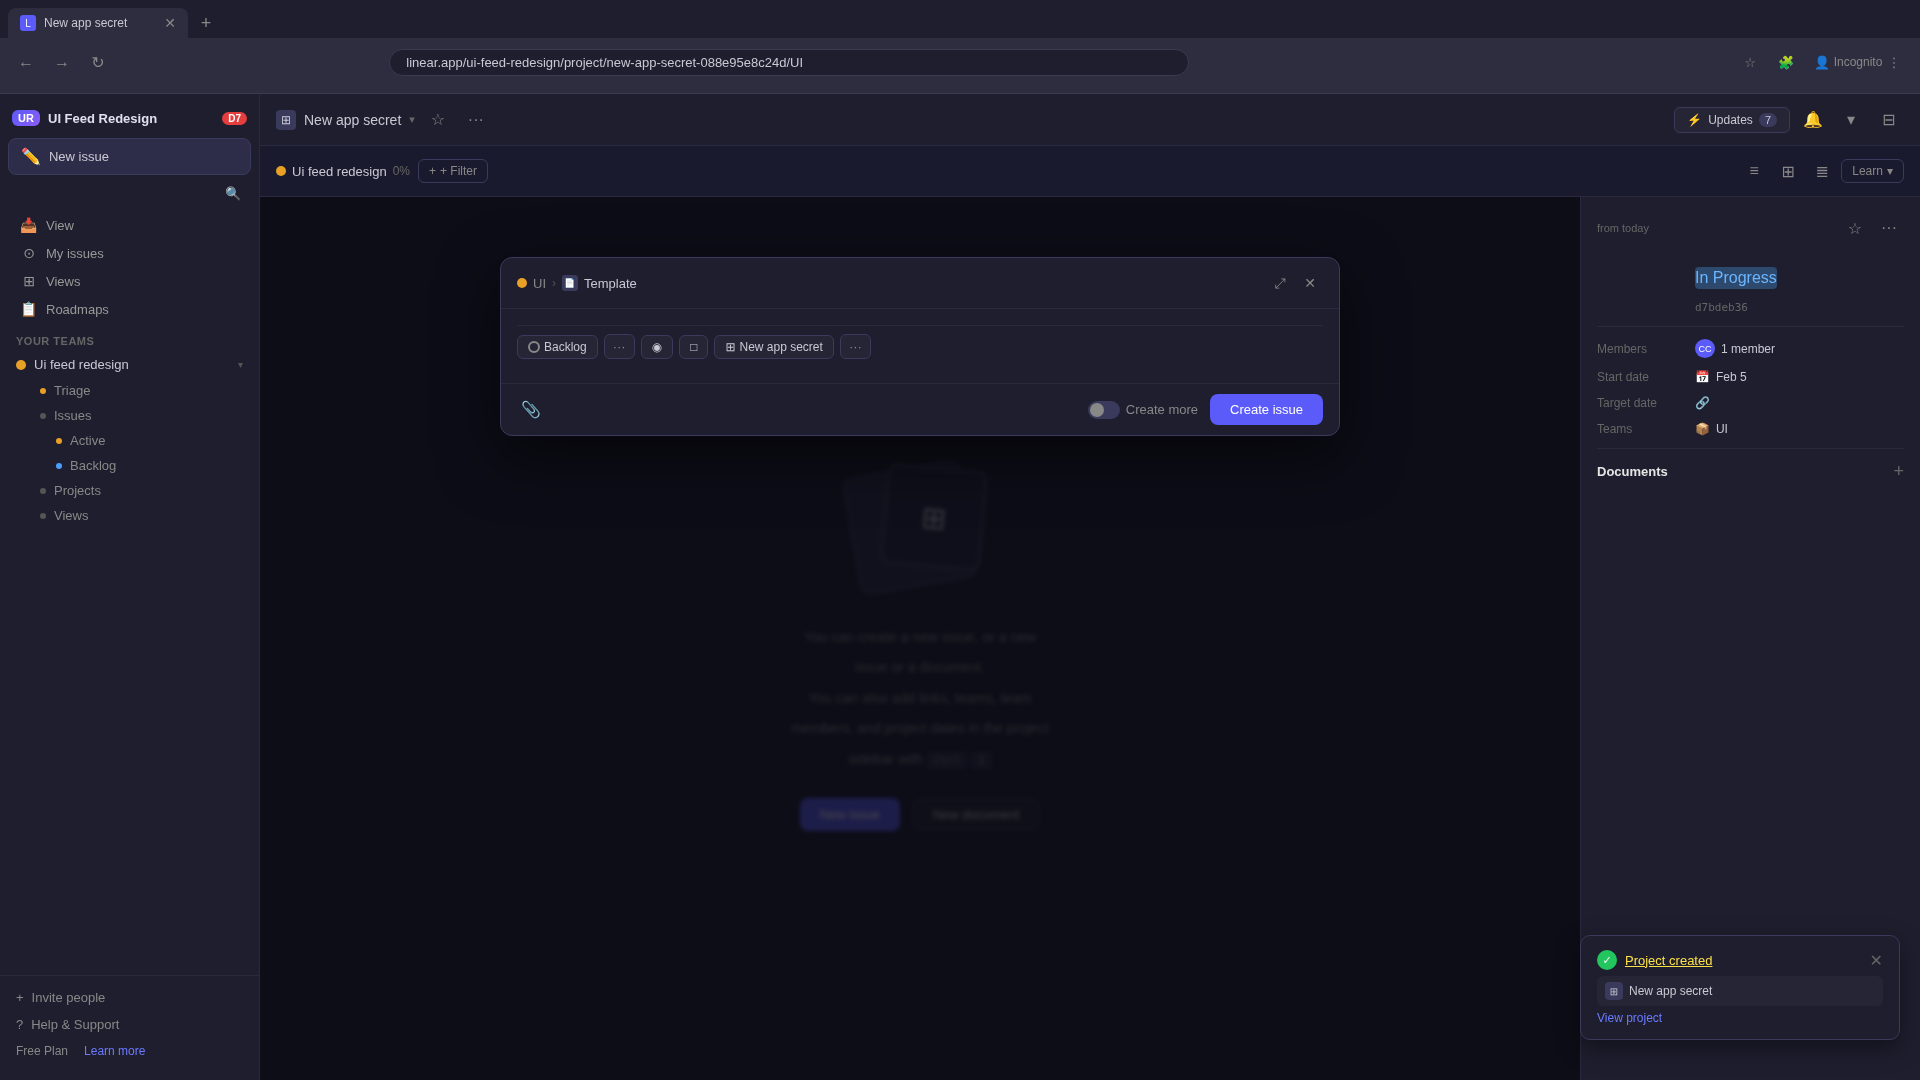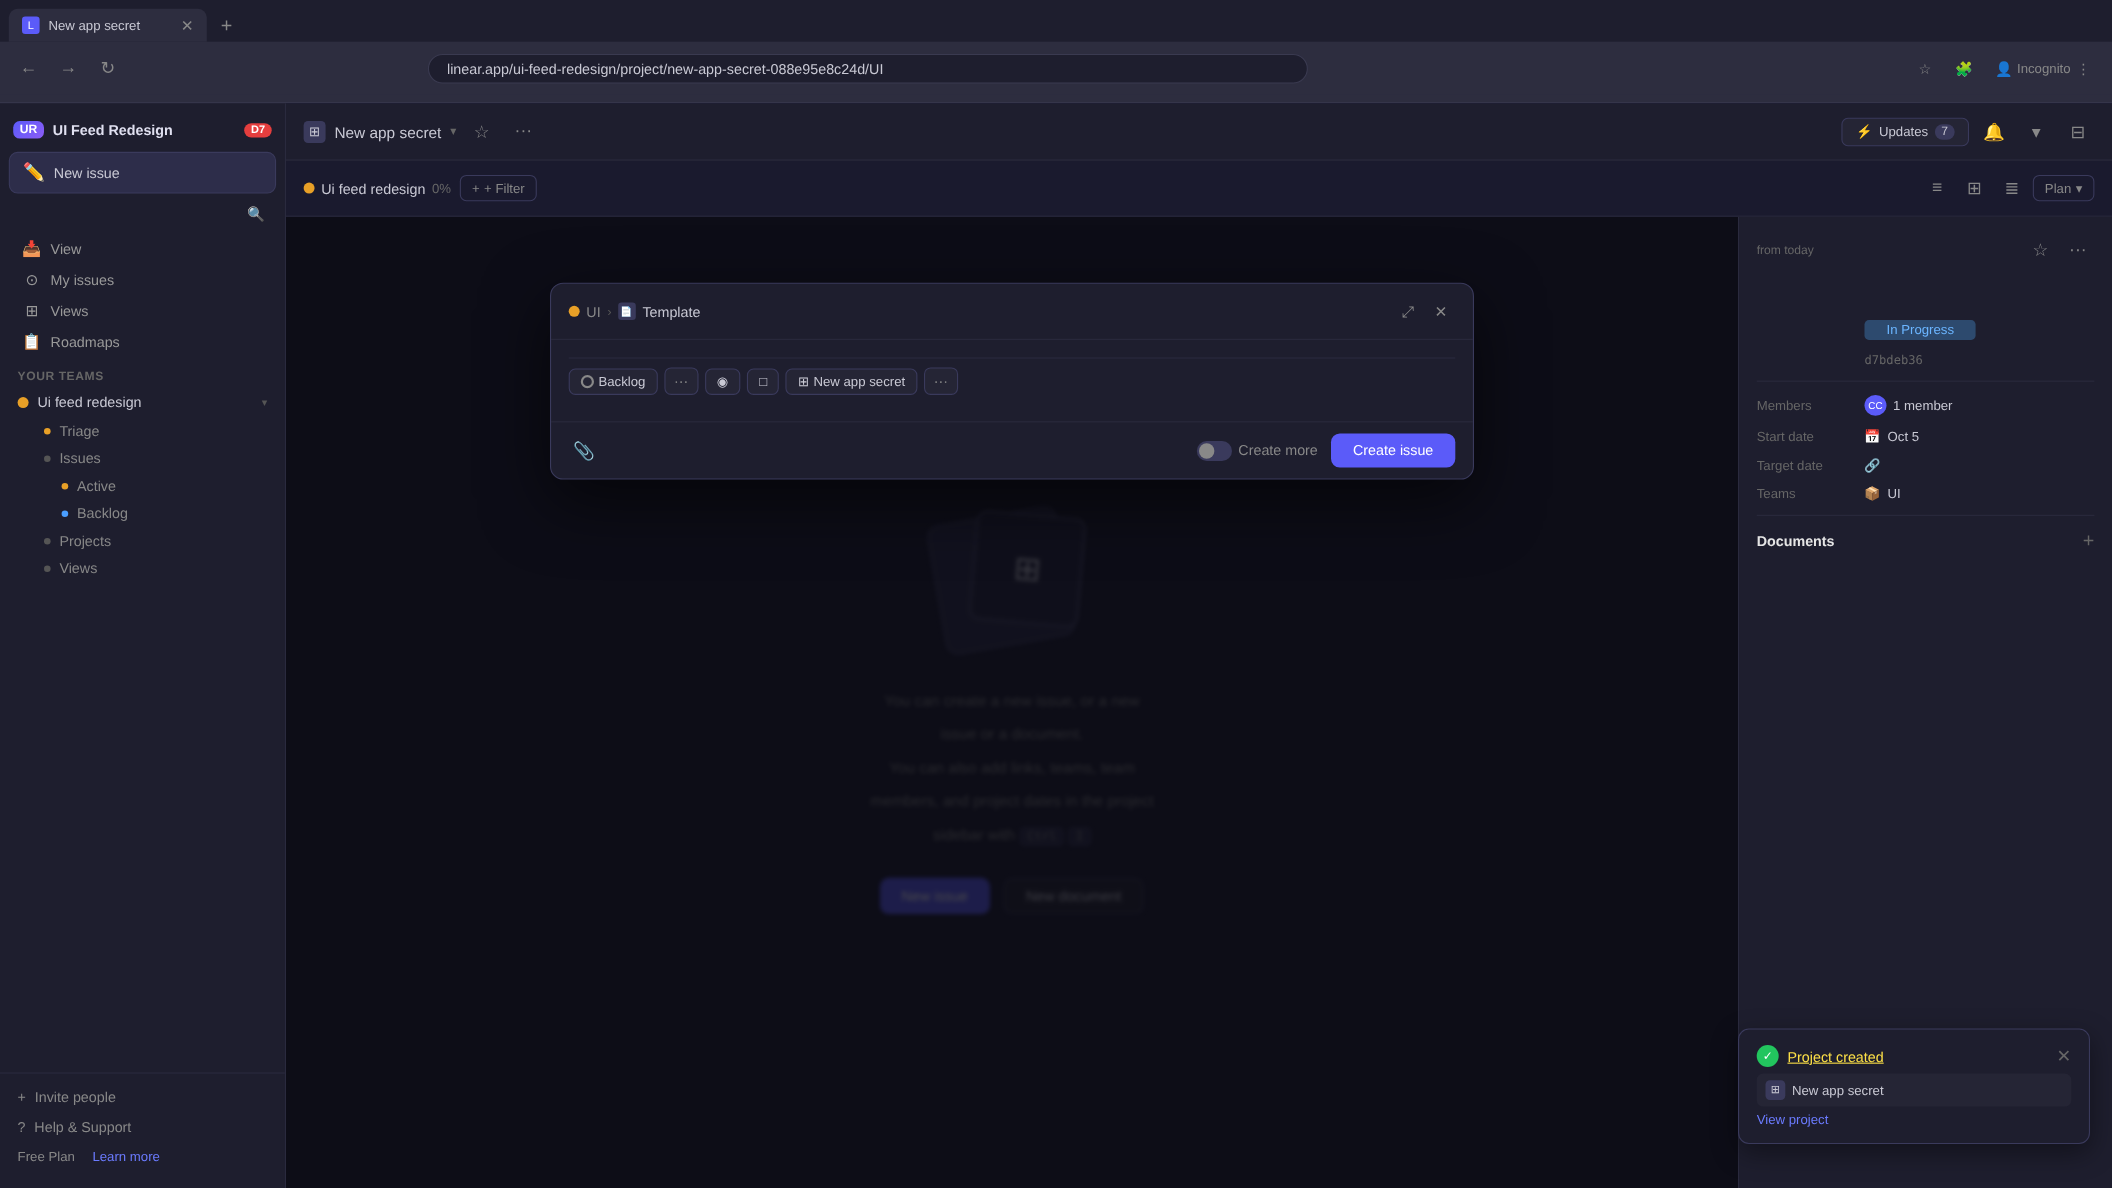--- a/index.html
+++ b/index.html
@@ -87,21 +87,21 @@
     .kbd { background: #2d2d4a; border: 1px solid #3a3a5c; border-radius: 4px; padding: 1px 6px; font-size: 11px; font-family: monospace; }
     .bg-buttons { display: flex; gap: 12px; margin-top: 20px; }
 
     
     .right-panel { width: 340px; background: #1e1e2e; border-left: 1px solid #2a2a3e; padding: 16px; overflow-y: auto; flex-shrink: 0; }
     .panel-header { display: flex; align-items: center; justify-content: space-between; margin-bottom: 16px; padding-bottom: 8px; }
     .panel-icons { display: flex; gap: 4px; }
     .panel-stat { display: flex; align-items: center; gap: 8px; margin-bottom: 12px; }
     .stat-label { color: #666; font-size: 12px; width: 90px; flex-shrink: 0; }
     .stat-value { color: #c9c9d4; font-size: 12px; display: flex; align-items: center; gap: 6px; }
-    .stat-badge { background: #3a3a5c; border-radius: 4px; padding: 2px 20px; font-size: 12px; color: #c9c9d4; display: flex; align-items: center; gap: 4px; margin-top: 24px; }
+    .stat-badge { background: #3a3a5c; border-radius: 4px; padding: 2px 0; font-size: 16px; color: #c9c9d4; display: flex; align-items: center; gap: 4px; }
     .in-progress-badge { background: #2d4a6e; color: #6bb5ff; }
     .member-avatar { width: 20px; height: 19px; background: #5b5bf9; border-radius: 50%; display: flex; align-items: center; justify-content: center; font-size: 9px; color: white; }
     .panel-divider { height: 1px; background: #2a2a3e; margin: 12px 0; }
     .section-header { display: flex; align-items: center; justify-content: space-between; margin-bottom: 8px; }
     .section-title { font-size: 13px; color: #e5e5e5; font-weight: 700; }
     .add-btn { color: #666; font-size: 18px; cursor: pointer; }
 
     
     .modal-overlay { position: absolute; inset: 0; background: rgba(0,0,0,0.5); display: flex; align-items: flex-start; justify-content: center; padding-top: 60px; z-index: 100; }
     .modal { background: #1e1e2e; border: 1px solid #3a3a5c; border-radius: 12px; width: 840px; box-shadow: 0 20px 60px rgba(0,0,0,0.6); overflow: visible; }
@@ -295,21 +295,21 @@
           </div>
           <div class="filter-btn">
             <span>+</span>
             <span>+ Filter</span>
           </div>
           <div class="toolbar-icons">
             <div class="icon-btn">≡</div>
             <div class="icon-btn">⊞</div>
             <div class="icon-btn">≣</div>
             <div class="view-btn">
-              <span>Plan</span>
+              <span>Learn</span>
               <span>▾</span>
             </div>
           </div>
         </div>
 
         <div class="project-body">
 
           <div class="project-content">
 
             <div class="bg-content">
@@ -425,21 +425,21 @@
               <div class="stat-value">
                 <div class="member-avatar">CC</div>
                 <span>1 member</span>
               </div>
             </div>
 
             <div class="panel-stat">
               <span class="stat-label">Start date</span>
               <div class="stat-value">
                 <span>📅</span>
-                <span>Oct 5</span>
+                <span>Feb 5</span>
               </div>
             </div>
 
             <div class="panel-stat">
               <span class="stat-label">Target date</span>
               <div class="stat-value">
                 <span>🔗</span>
               </div>
             </div>
 

